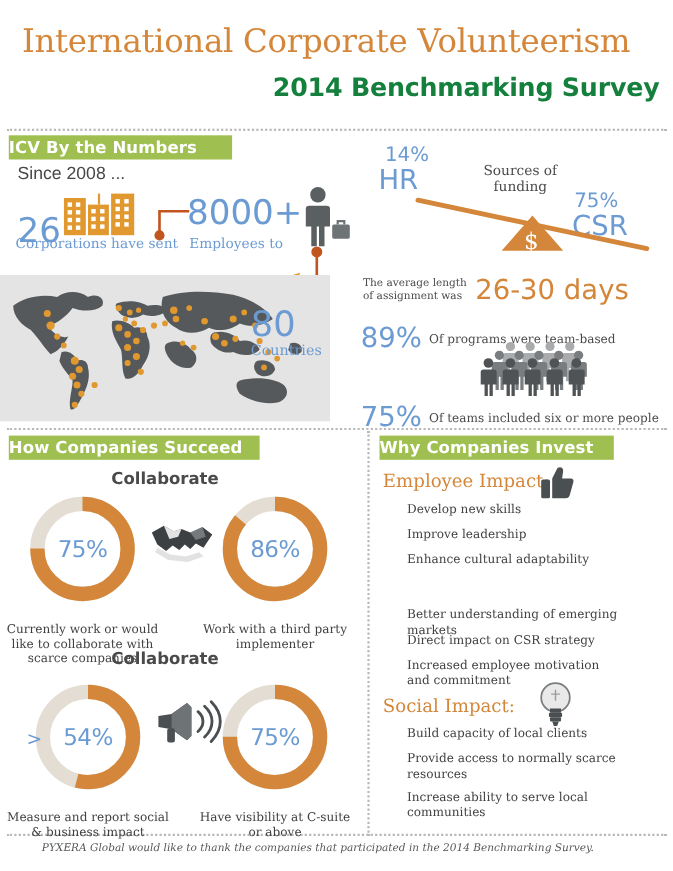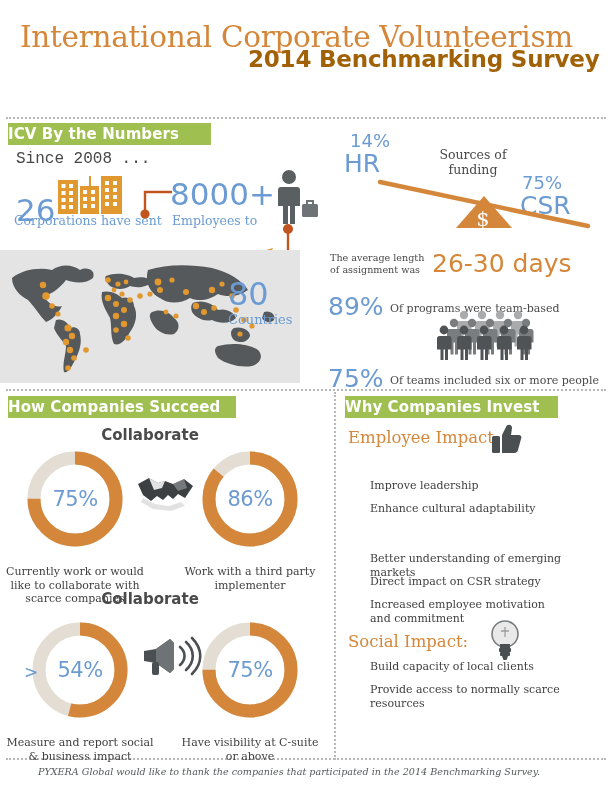--- a/index.html
+++ b/index.html
@@ -32,41 +32,41 @@
   
   #title{
     left:20px;top:20px;
     font-family:"DejaVu Serif", serif;
     font-size:29.5px;
     color:#d4873a;
     letter-spacing:-.3px;
     white-space:nowrap;
   }
   #subtitle{
-    left:248px;top:46px;
+    left:248px;top:67px;
     font-family:"DejaVu Sans", sans-serif;
     font-weight:bold;
     font-size:23px;
-    color:#a16207;
+    color:#15803d;
     letter-spacing:-.2px;
     white-space:nowrap;
   }
   #intro{
     left:20px;top:60px;width:215px;
     font-family:"DejaVu Serif", serif;
     font-size:9.6px;
     line-height:12.2px;
     color:#4a4a4a;
   }
 
   
   #band-numbers{left:8px;top:123px;width:203px;height:22px;font-size:15px;}
   #since{
     left:16px;top:150px;
-    font-family:Liberation Mono, monospace;
+    font-family:Liberation Sans, sans-serif;
     font-size:16px;color:#474747;
   }
   .bignum{
     font-family:"DejaVu Sans", sans-serif;
     color:#6b9bd2;font-weight:normal;
   }
   #n26{left:16px;top:192px;font-size:31px;}
   #n26lbl{left:14px;top:213px;font-size:12.5px;color:#6b9bd2;font-family:"DejaVu Serif",serif;}
   #n8000{left:170px;top:176px;font-size:31px;}
   #n8000lbl{left:172px;top:213px;font-size:12.5px;color:#6b9bd2;font-family:"DejaVu Serif",serif;}
@@ -425,34 +425,36 @@
   </div>
   <div class="donut-cap" style="left:175px;top:736px;width:150px;">Have visibility at C-suite or above</div>
 
   <div class="band" id="band-invest">Why Companies Invest</div>
 
   <div class="inv-h" style="left:348px;top:428px;">Employee Impact:</div>
   <svg class="abs" style="left:489px;top:424px;" width="34" height="30" viewBox="0 0 34 30">
     <path d="M13,11 L17,3 C18,0 23,0 23,4 L22,11 L30,11 C32,11 33,13 32,15 L29,26 C28,29 26,29 24,29 L13,29 Z" fill="#4a4f51"></path>
     <rect x="3" y="12" width="8" height="17" rx="1.5" fill="#4a4f51"></rect>
   </svg>
+  <div class="inv-i" style="left:370px;top:456px;">Develop new skills</div>
   <div class="inv-i" style="left:370px;top:479px;">Improve leadership</div>
   <div class="inv-i" style="left:370px;top:502px;">Enhance cultural adaptability</div>
 
   <div class="inv-i" style="left:370px;top:552px;width:228px;">Better understanding of emerging markets</div>
   <div class="inv-i" style="left:370px;top:575px;">Direct impact on CSR strategy</div>
   <div class="inv-i" style="left:370px;top:598px;width:190px;">Increased employee motivation and commitment</div>
 
   <div class="inv-h" style="left:348px;top:632px;">Social Impact:</div>
   <svg class="abs" style="left:489px;top:619px;" width="32" height="44" viewBox="0 0 32 44">
     <circle cx="16" cy="15" r="13" fill="#e9e9e9" stroke="#7a7d7f" stroke-width="1.6"></circle>
     <path d="M11,25 h10 v4 h-10 z" fill="#4a4f51"></path>
     <rect x="10" y="29" width="12" height="4" rx="1" fill="#4a4f51"></rect>
     <rect x="11" y="33" width="10" height="4" rx="1" fill="#4a4f51"></rect>
     <path d="M13,37 h6 l-1.5,4 h-3 z" fill="#4a4f51"></path>
     <path d="M16,8 L16,18 M12,12 L20,12" stroke="#9a9d9f" stroke-width="1.3" fill="none"></path>
   </svg>
   <div class="inv-i" style="left:370px;top:660px;">Build capacity of local clients</div>
   <div class="inv-i" style="left:370px;top:683px;width:190px;">Provide access to normally scarce resources</div>
+  <div class="inv-i" style="left:370px;top:718px;width:190px;">Increase ability to serve local communities</div>
 
   <div id="footer">PYXERA Global would like to thank the companies that participated in the 2014 Benchmarking Survey.</div>
 
 </div>
 
 </body></html>

